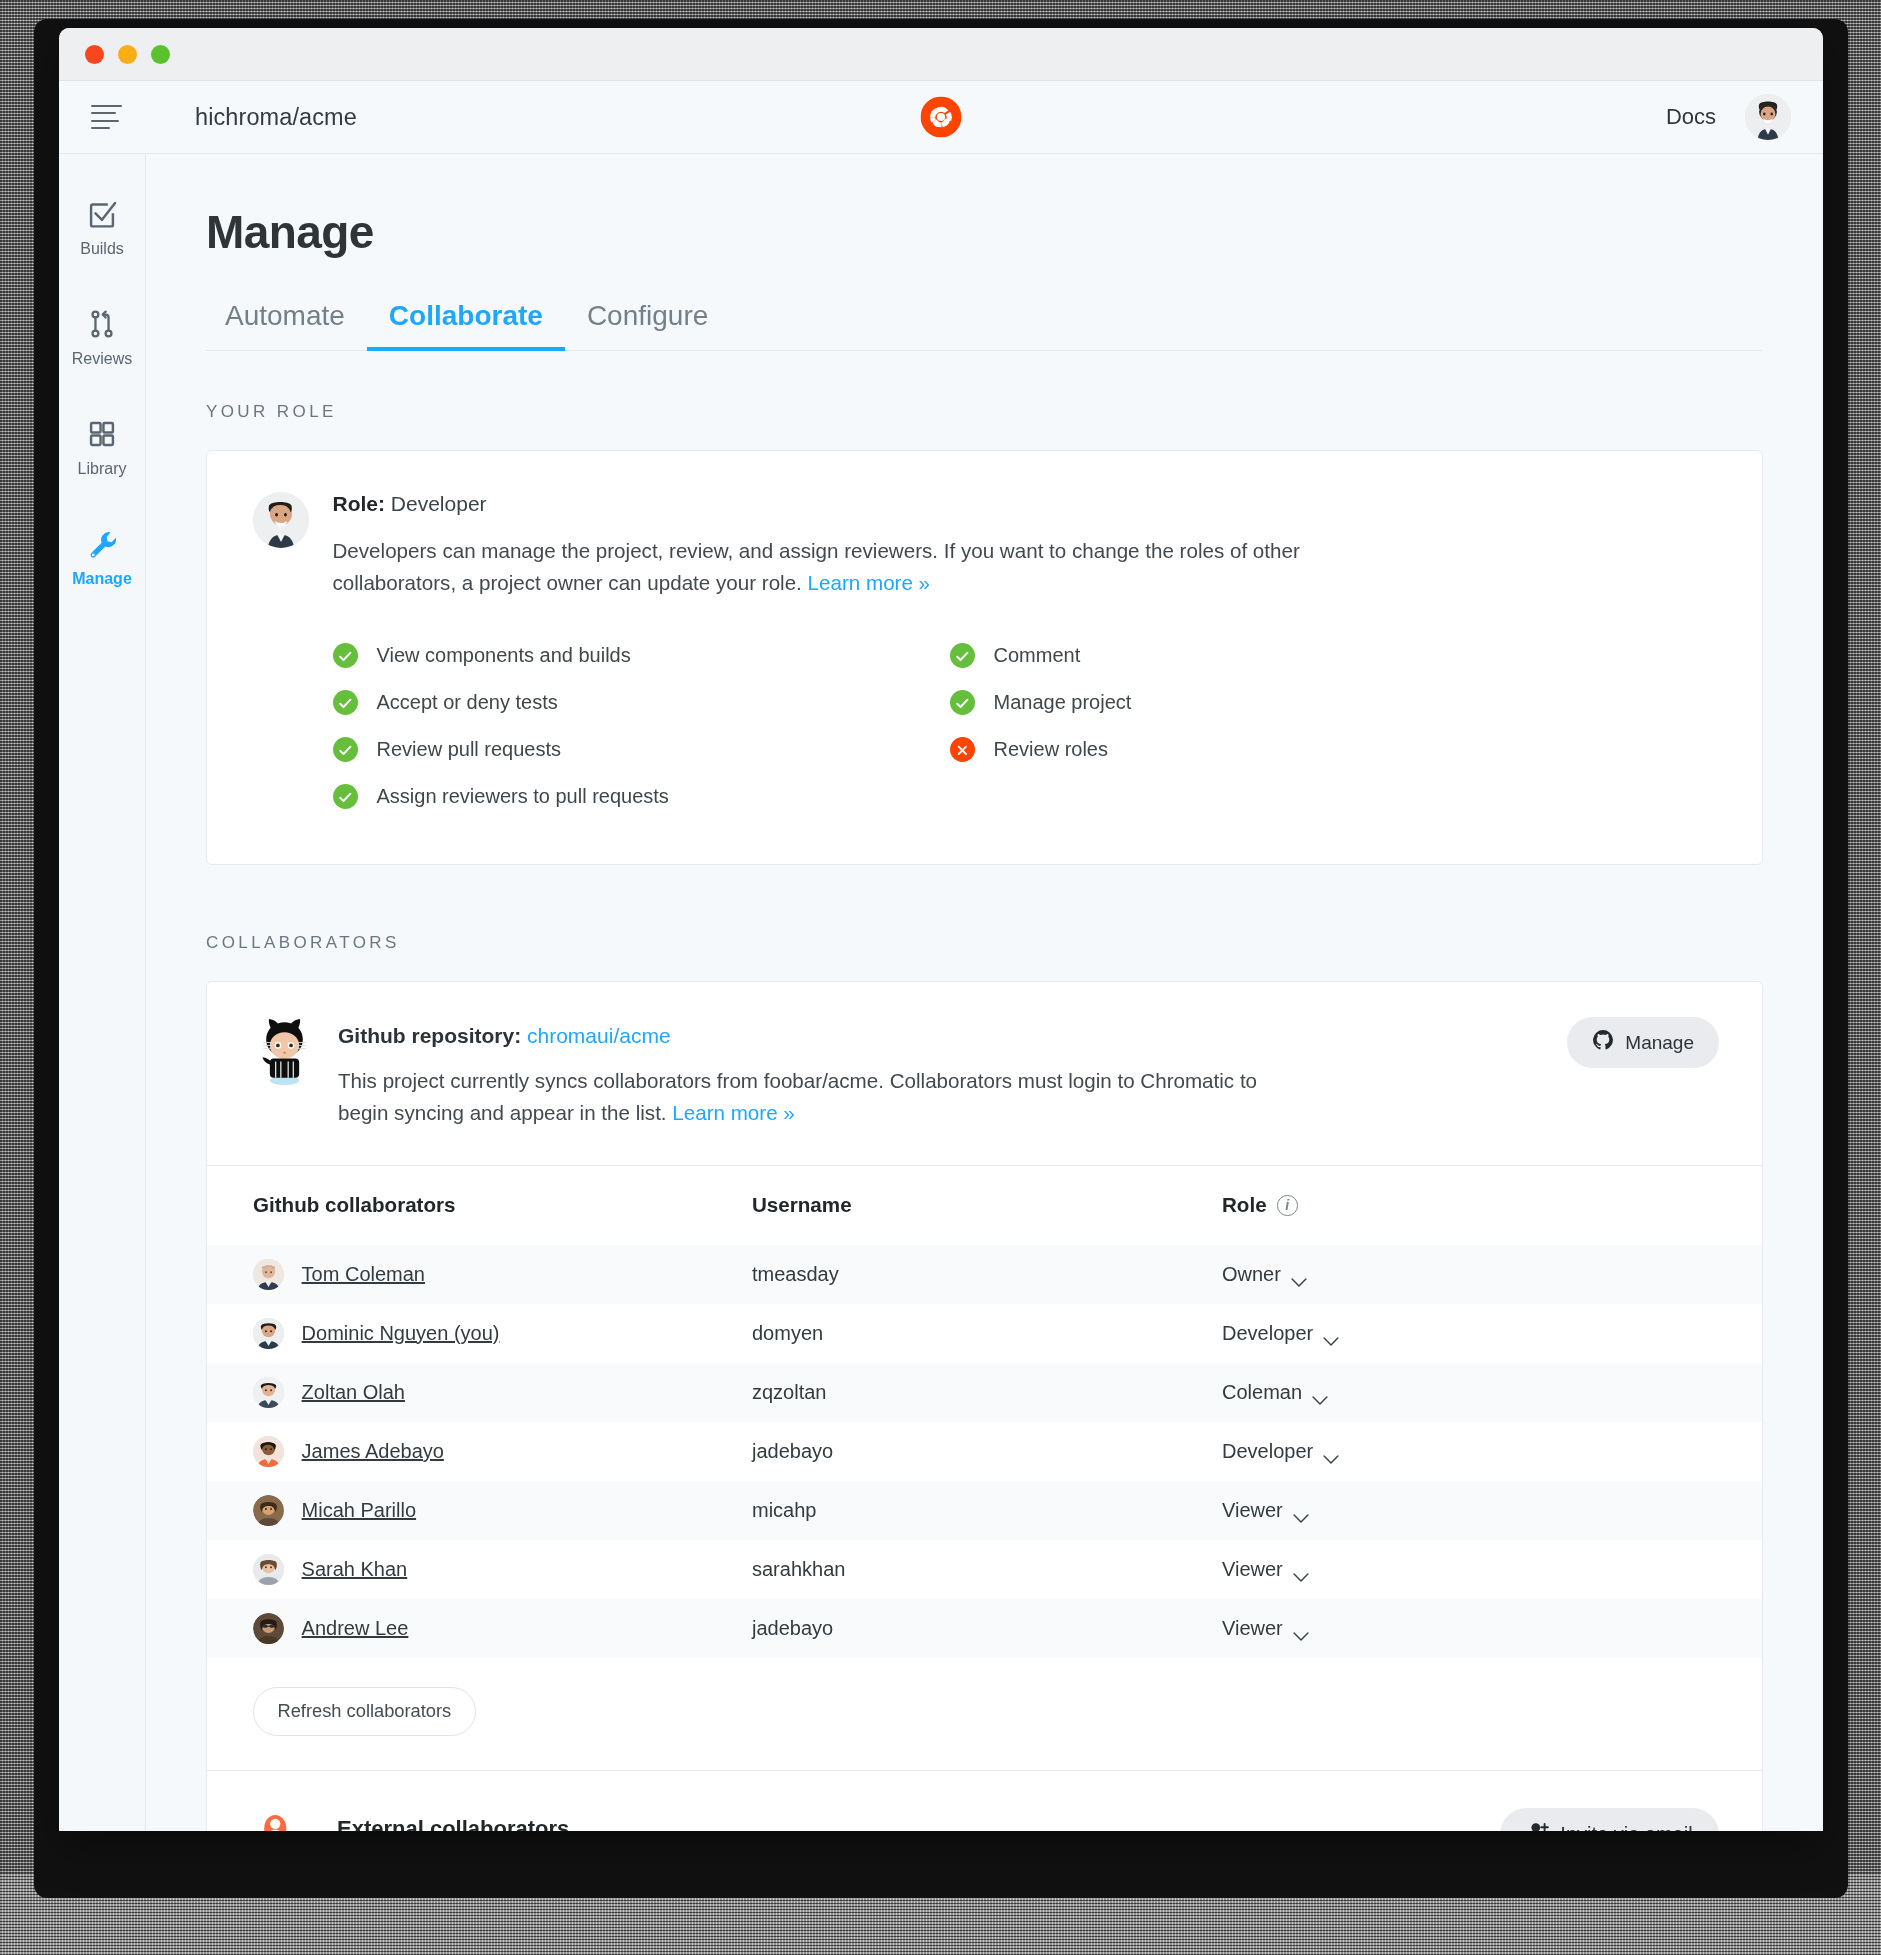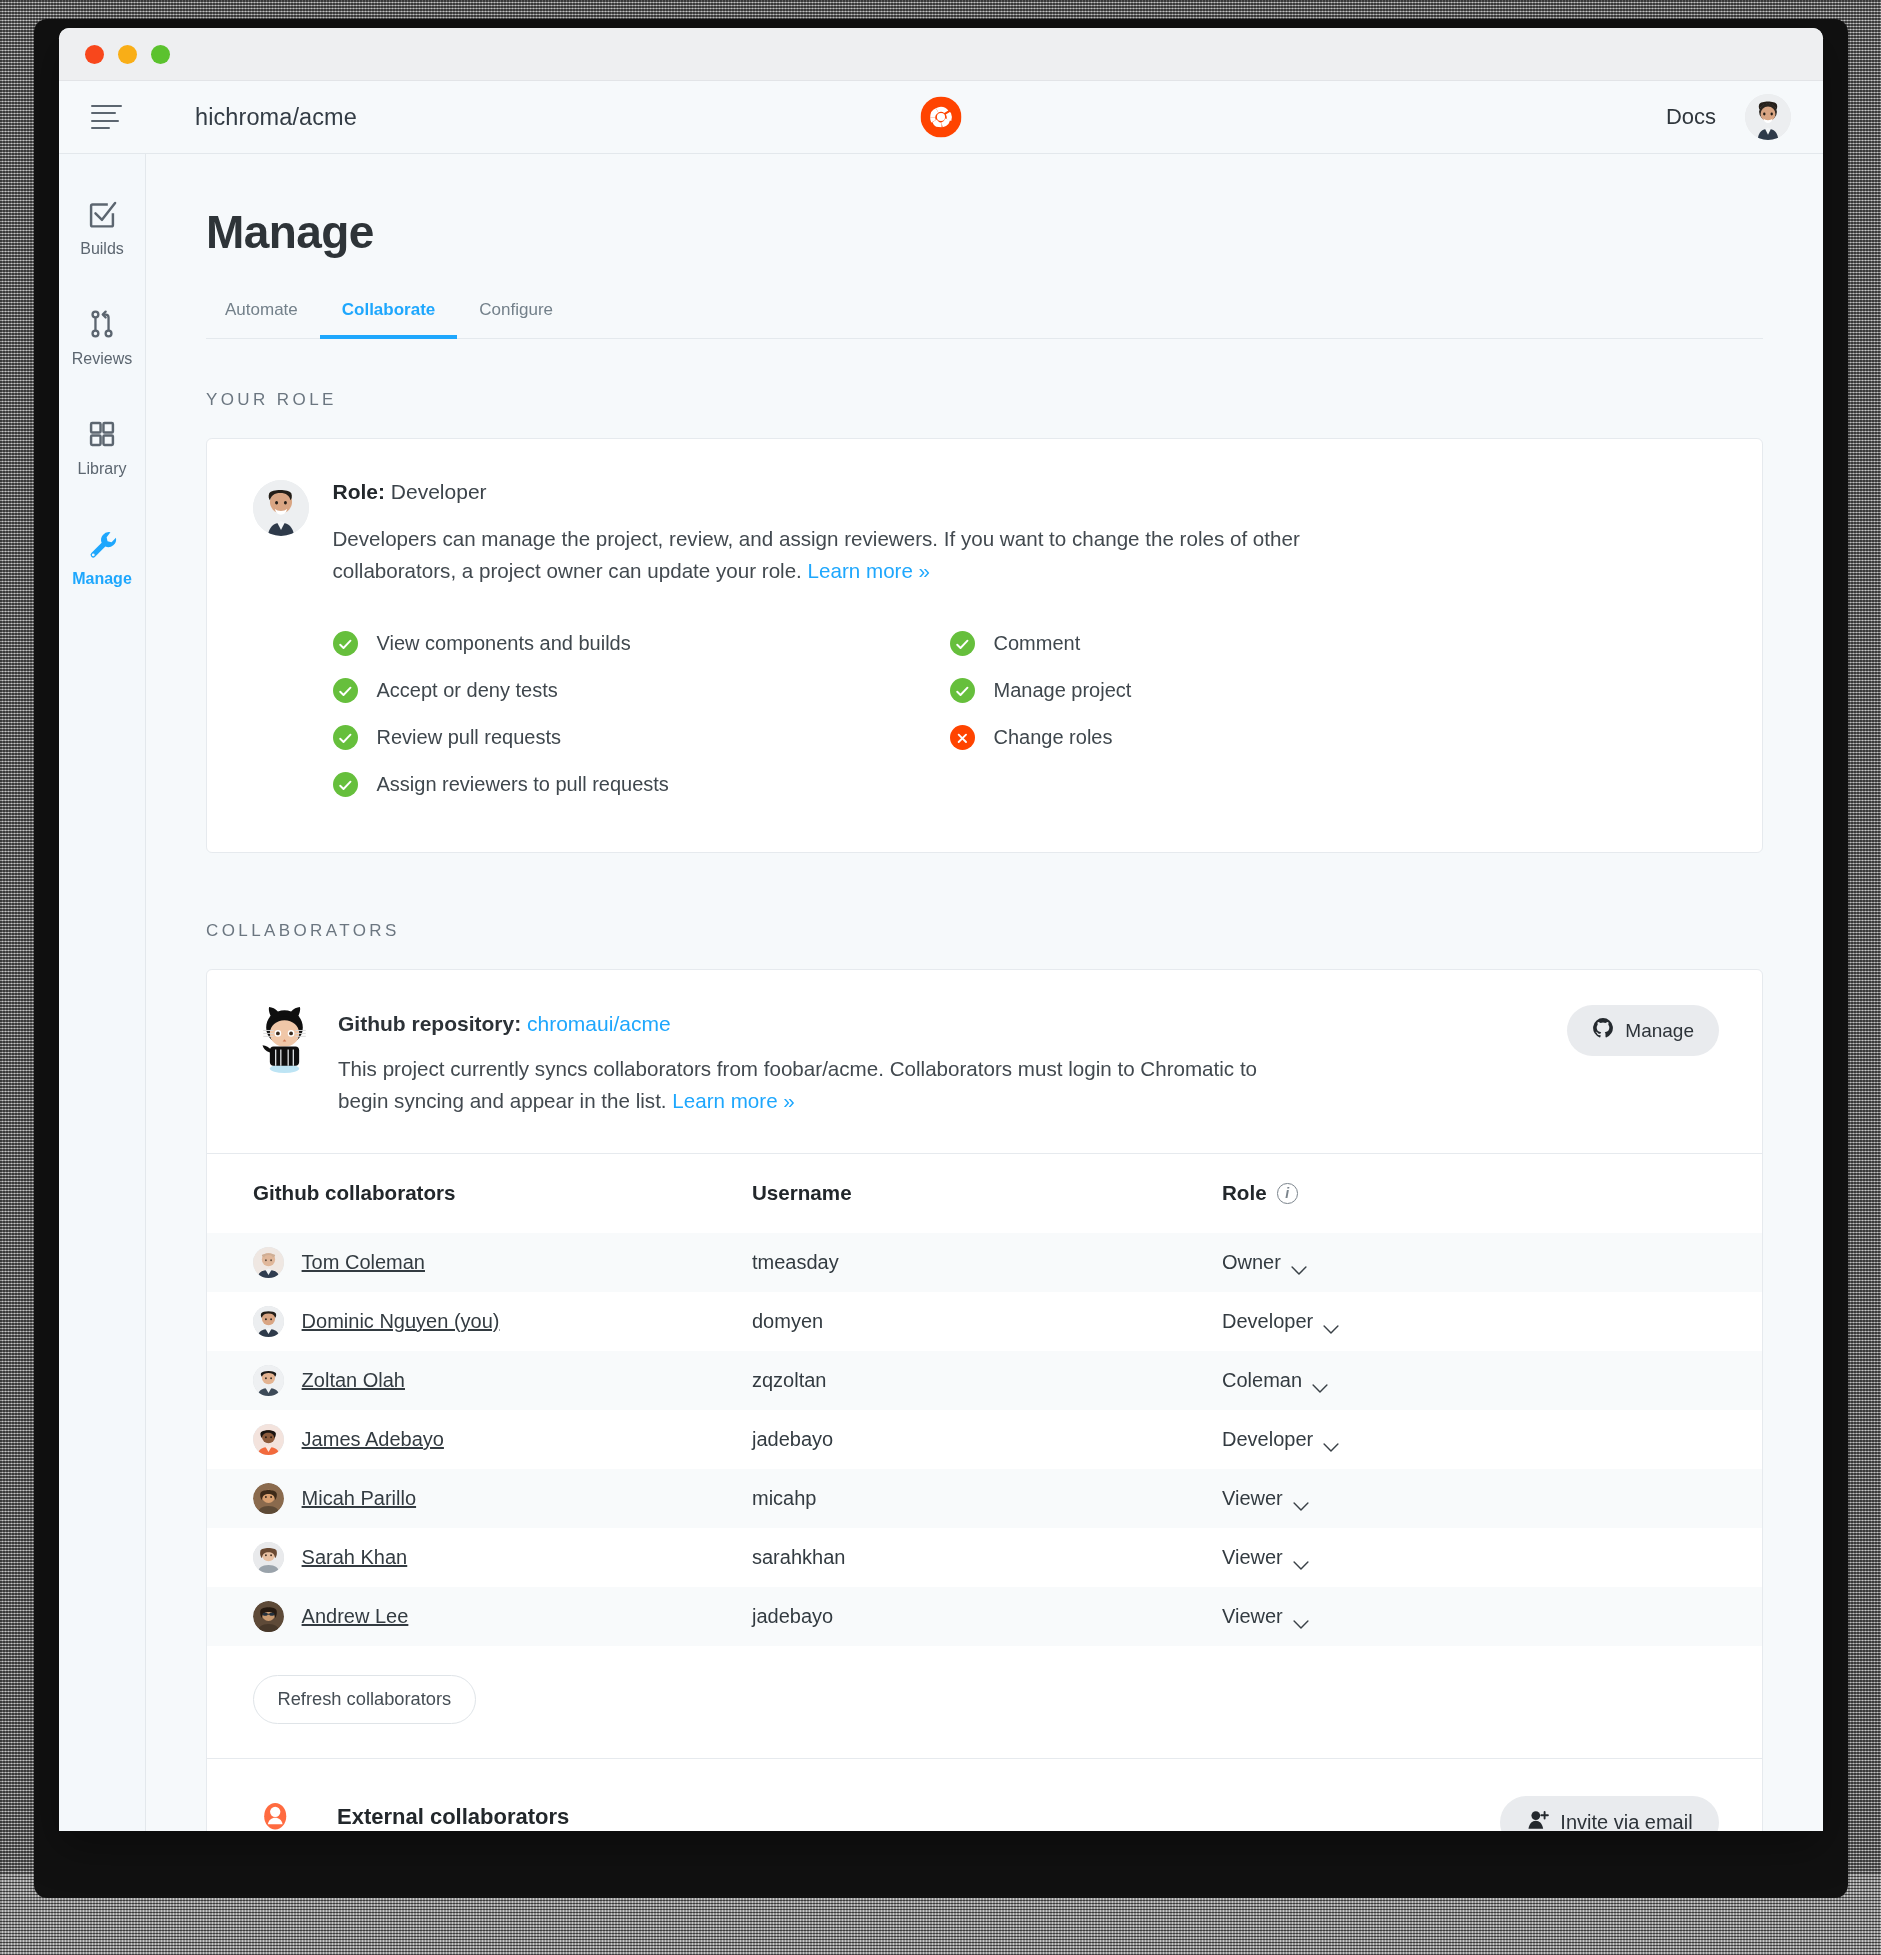--- a/index.html
+++ b/index.html
@@ -133,21 +133,21 @@
     letter-spacing: -0.6px;
     margin-bottom: 41px;
   }
 
   .tabs {
     display: flex; gap: 0;
     border-bottom: 1.5px solid #e4e9ed;
     margin-bottom: 51px;
   }
   .tab {
-    font-size: 17px; color: #73808a;
+    font-size: 28px; color: #73808a;
     padding: 0 22px 17.6px 22px;
     cursor: pointer;
     position: relative;
   }
   .tab:first-child { padding-left: 19px; }
   .tab.active { color: #1ea7fd; font-weight: 700; }
   .tab.active::after {
     content:''; position: absolute; left: 0; right: 0; bottom: -1.5px;
     height: 3.7px; background: #1ea7fd;
   }
@@ -459,21 +459,21 @@
                         </svg>
                       </span>
                     <span class="perm-text">Review pull requests</span>
                   </div>
                   <div class="perm">
                     <span class="badge no">
                         <svg viewBox="0 0 20 20">
                           <path d="M5 5l10 10M15 5L5 15" fill="none" stroke="#fff" stroke-width="2.6" stroke-linecap="round"></path>
                         </svg>
                       </span>
-                    <span class="perm-text">Change roles</span>
+                    <span class="perm-text">Review roles</span>
                   </div>
 
                   <div class="perm">
                     <span class="badge yes">
                         <svg viewBox="0 0 20 20">
                           <path d="M3 10.5l4.5 4.5L17 5" fill="none" stroke="#fff" stroke-width="2.6" stroke-linecap="round" stroke-linejoin="round"></path>
                         </svg>
                       </span>
                     <span class="perm-text">Assign reviewers to pull requests</span>
                   </div>

